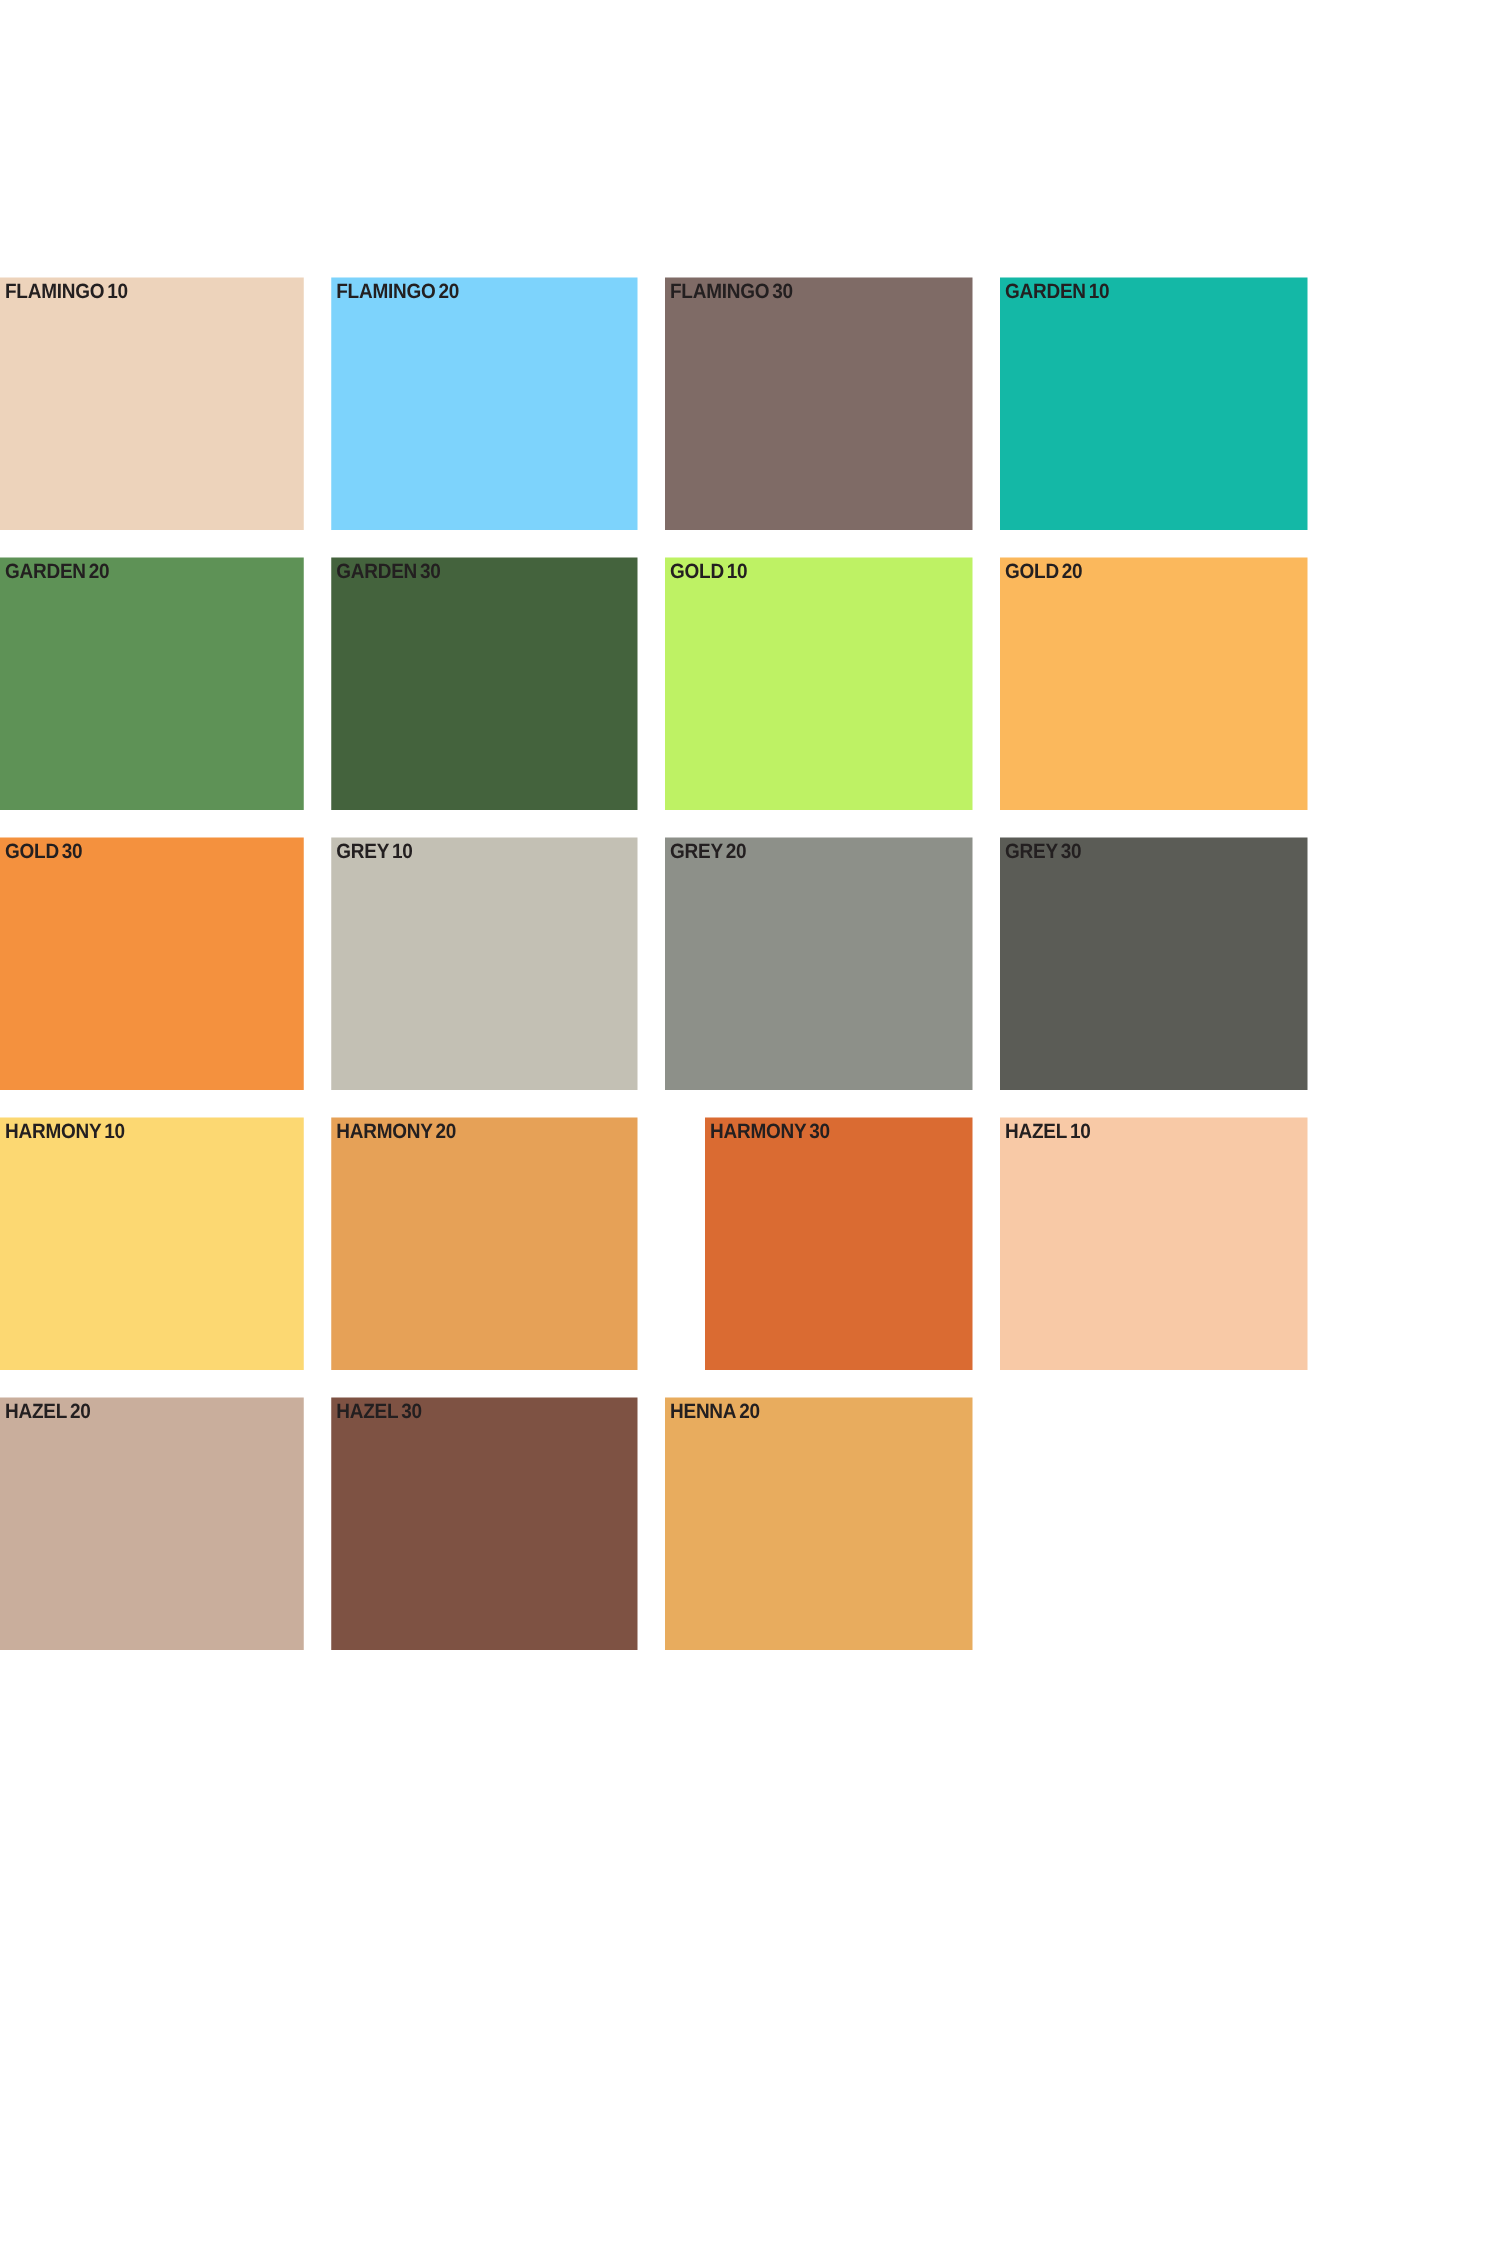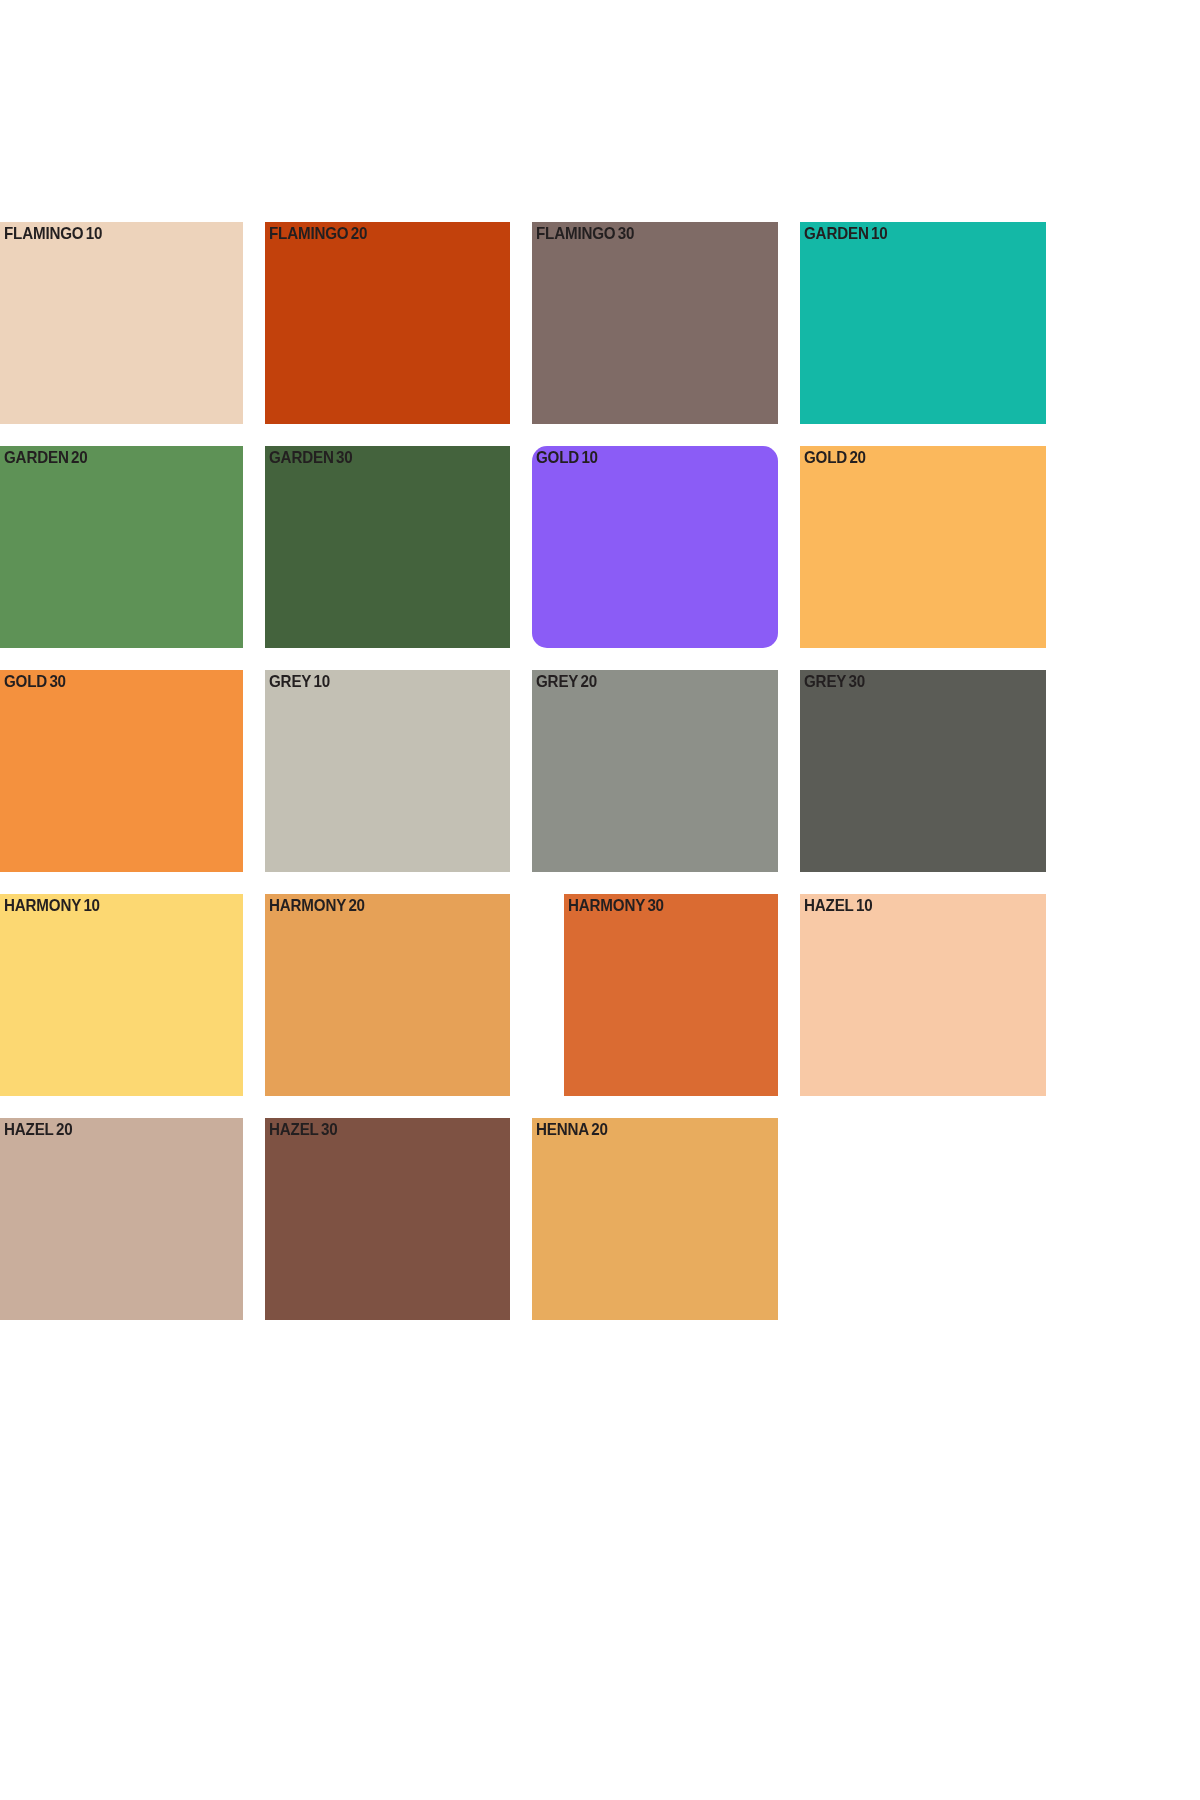--- a/index.html
+++ b/index.html
@@ -58,36 +58,36 @@
   }
 </style>
 </head>
 <body>
 
 <div id="palette-sheet">
   <div class="swatch-grid">
       <div class="swatch" style="background: rgb(237, 211, 187);">
         <div class="swatch-label"><span class="family">FLAMINGO</span><span class="tone">10</span></div>
       </div>
-      <div class="swatch" style="background: #c2410c;">
+      <div class="swatch" style="background: #7dd3fc;">
         <div class="swatch-label"><span class="family">FLAMINGO</span><span class="tone">20</span></div>
       </div>
       <div class="swatch" style="background: rgb(127, 107, 102);">
         <div class="swatch-label"><span class="family">FLAMINGO</span><span class="tone">30</span></div>
       </div>
       <div class="swatch" style="background: #14b8a6;">
         <div class="swatch-label"><span class="family">GARDEN</span><span class="tone">10</span></div>
       </div>
       <div class="swatch" style="background: rgb(94, 146, 86);">
         <div class="swatch-label"><span class="family">GARDEN</span><span class="tone">20</span></div>
       </div>
       <div class="swatch" style="background: rgb(68, 99, 61);">
         <div class="swatch-label"><span class="family">GARDEN</span><span class="tone">30</span></div>
       </div>
-      <div class="swatch" style="background: #8b5cf6; border-radius: 15px;">
+      <div class="swatch" style="background: #bef264;">
         <div class="swatch-label"><span class="family">GOLD</span><span class="tone">10</span></div>
       </div>
       <div class="swatch" style="background: rgb(251, 184, 92);">
         <div class="swatch-label"><span class="family">GOLD</span><span class="tone">20</span></div>
       </div>
       <div class="swatch" style="background: rgb(244, 145, 62); text-align: right;">
         <div class="swatch-label"><span class="family">GOLD</span><span class="tone">30</span></div>
       </div>
       <div class="swatch" style="background: rgb(195, 192, 180); text-align: right;">
         <div class="swatch-label"><span class="family">GREY</span><span class="tone">10</span></div>

